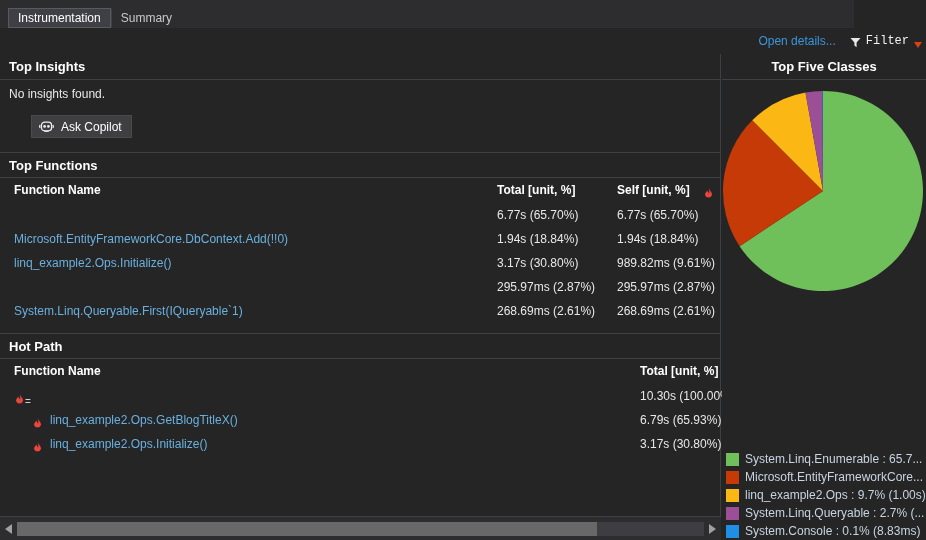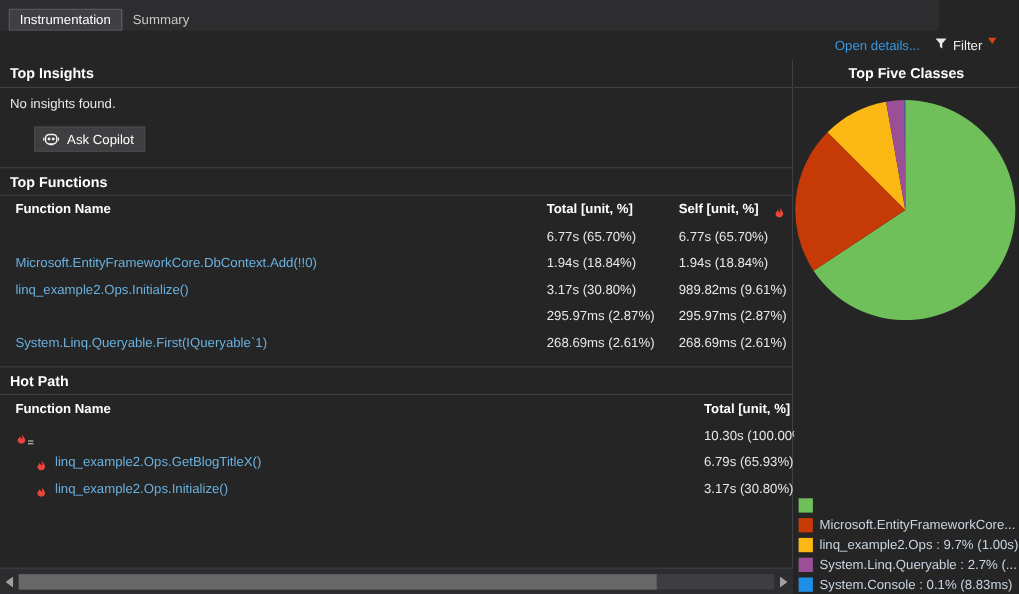--- a/index.html
+++ b/index.html
@@ -26,26 +26,26 @@
   .tab.active {
     background: #3f3f46; border: 1px solid #5a5a5e; color: #ffffff;
   }
   .tab.inactive { color: #c8c8c8; border-left: 1px solid #3f3f46; }
 
   
   .cmdbar {
     position: absolute; left: 0; top: 28px; width: 926px; height: 26px;
     background: #252526;
     display: flex; align-items: center; justify-content: flex-end;
-    padding-right: 20px; gap: 14px;
+    padding-right: 4px; gap: 14px;
   }
   .link-open-details {
     font-size: 12px; color: #3a96dd; cursor: pointer;
   }
-  .filter-group { display: flex; align-items: flex-start; gap: 5px; cursor: pointer; }
+  .filter-group { display: flex; align-items: flex-end; gap: 5px; cursor: pointer; font-family: Liberation Mono, monospace; }
   .filter-label { font-size: 12px; color: #f1f1f1; }
   .funnel { width: 11px; height: 11px; display: block; }
   .caret-dn { width: 8px; height: 6px; display: block; }
 
   
   .leftcol {
     position: absolute; left: 0; top: 54px; width: 721px; height: 462px;
     background: #252526;
     border-right: 1px solid #3f3f46;
   }
@@ -239,20 +239,21 @@
           <path d="M 101 111 L 101 11 A 100 100 0 1 1 17.59215663868288 166.16458706284305 Z" fill="#6FBF5A"></path>
           <path d="M 101 111 L 17.59215663868288 166.16458706284305 A 100 100 0 0 1 30.28932188134523 40.28932188134526 Z" fill="#C63A07"></path>
           <path d="M 101 111 L 30.28932188134523 40.28932188134526 A 100 100 0 0 1 83.49769410247241 12.54356654707945 Z" fill="#FBB713"></path>
           <path d="M 101 111 L 83.49769410247241 12.54356654707945 A 100 100 0 0 1 100.37168560344412 11.001973914386284 Z" fill="#9B4F96"></path>
           <path d="M 101 111 L 100.37168560344412 11.001973914386284 A 100 100 0 0 1 100.99999999999999 11 Z" fill="#1F8FE5"></path>
         </svg>
     </div>
     <div class="legend" id="legend">
         <div class="lg-row">
           <span class="swatch" style="background: rgb(111, 191, 90);"></span>
+          <span class="lg-text">System.Linq.Enumerable : 65.7...</span>
         </div>
         <div class="lg-row">
           <span class="swatch" style="background: rgb(198, 58, 7);"></span>
           <span class="lg-text">Microsoft.EntityFrameworkCore...</span>
         </div>
         <div class="lg-row">
           <span class="swatch" style="background: rgb(251, 183, 19);"></span>
           <span class="lg-text">linq_example2.Ops : 9.7% (1.00s)</span>
         </div>
         <div class="lg-row">

